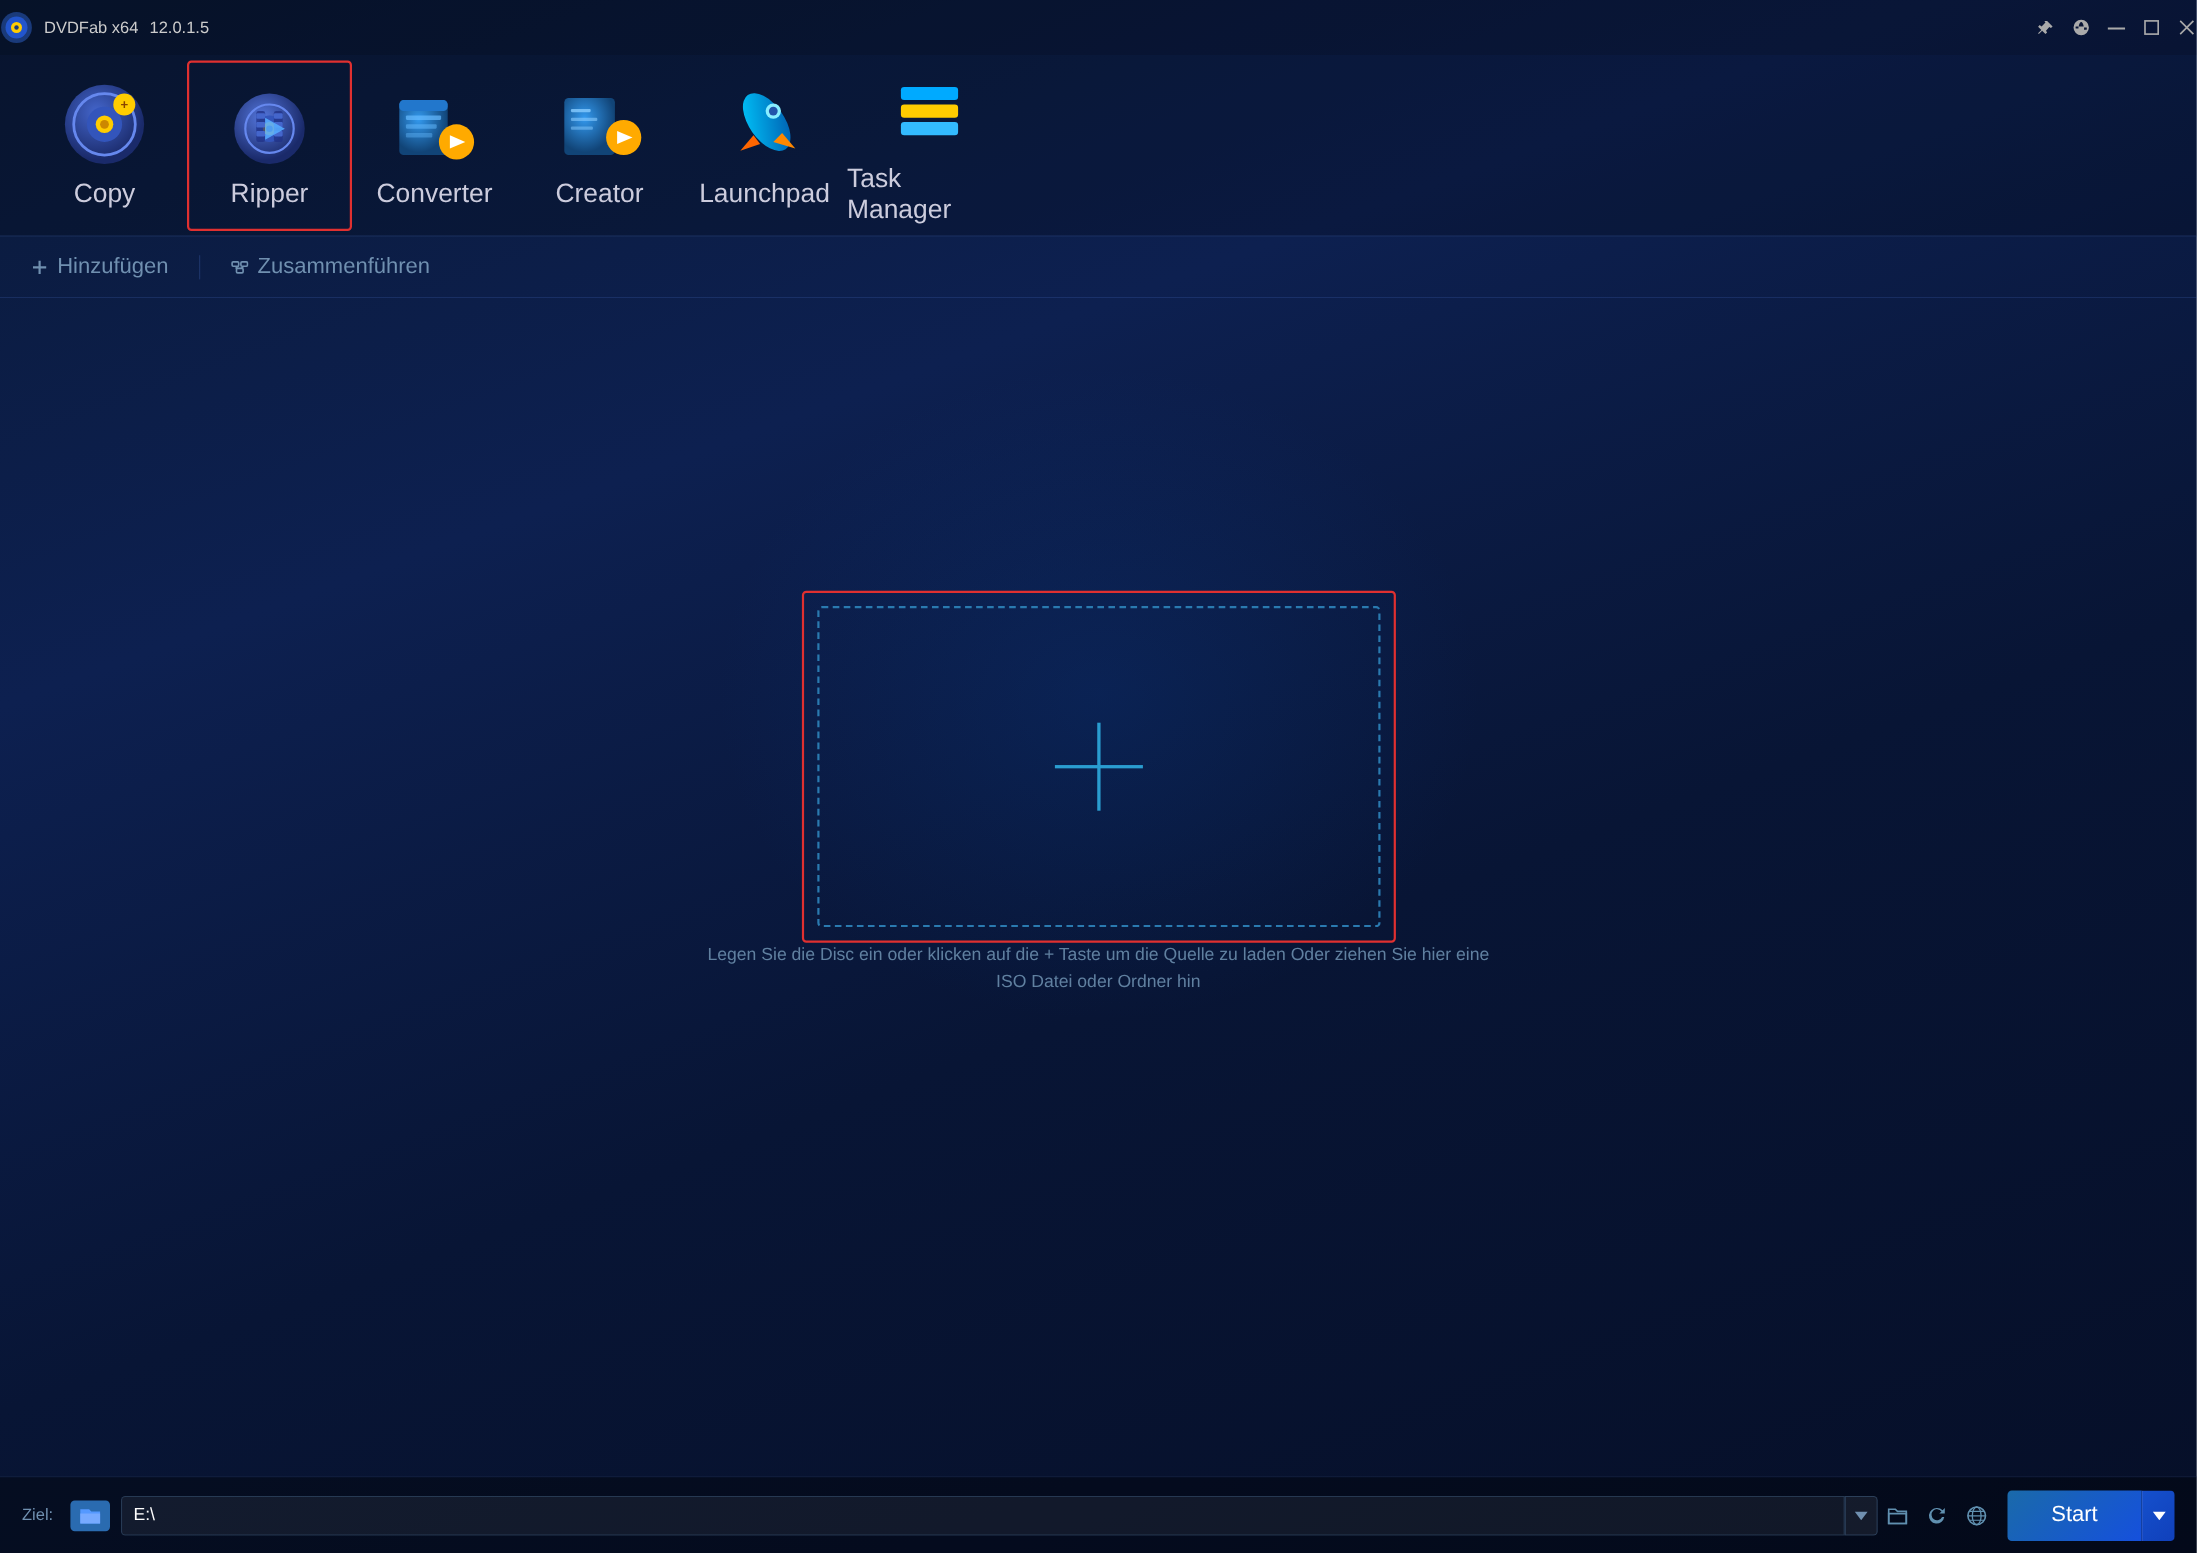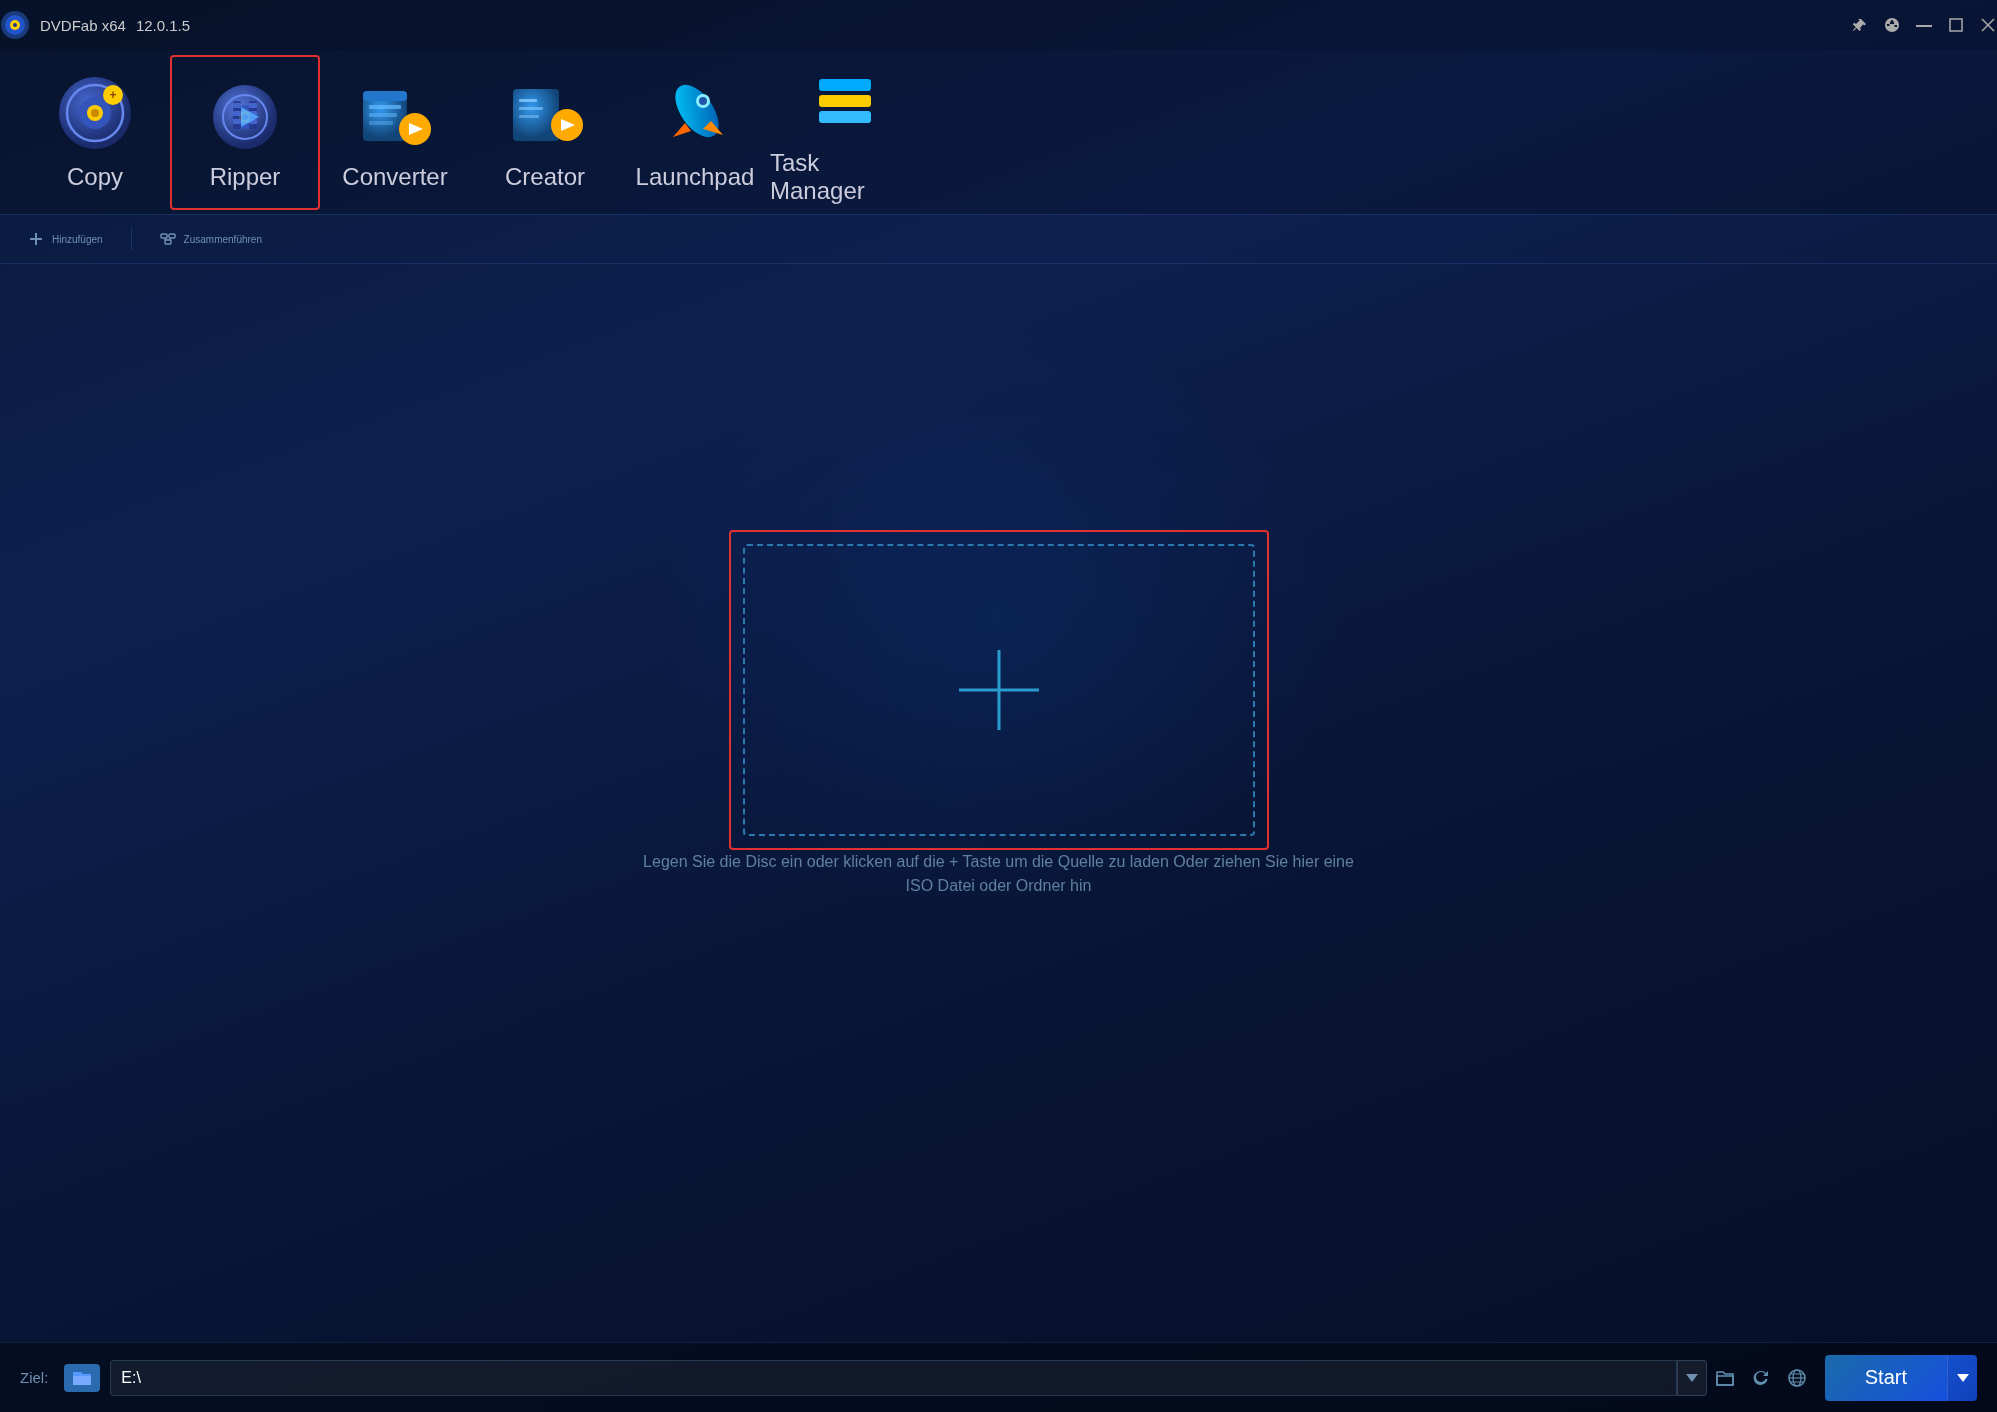--- a/index.html
+++ b/index.html
@@ -96,21 +96,21 @@
       align-items: center;
       padding: 12px 20px;
       gap: 20px;
       border-bottom: 1px solid rgba(100,150,255,0.15);
     }
     .toolbar-btn {
       display: flex;
       align-items: center;
       gap: 8px;
       color: #7090b0;
-      font-size: 10px;
+      font-size: 20px;
       cursor: pointer;
       padding: 4px 8px;
     }
     .toolbar-separator {
       width: 1px;
       height: 22px;
       background: rgba(100,150,255,0.2);
     }
 
     

